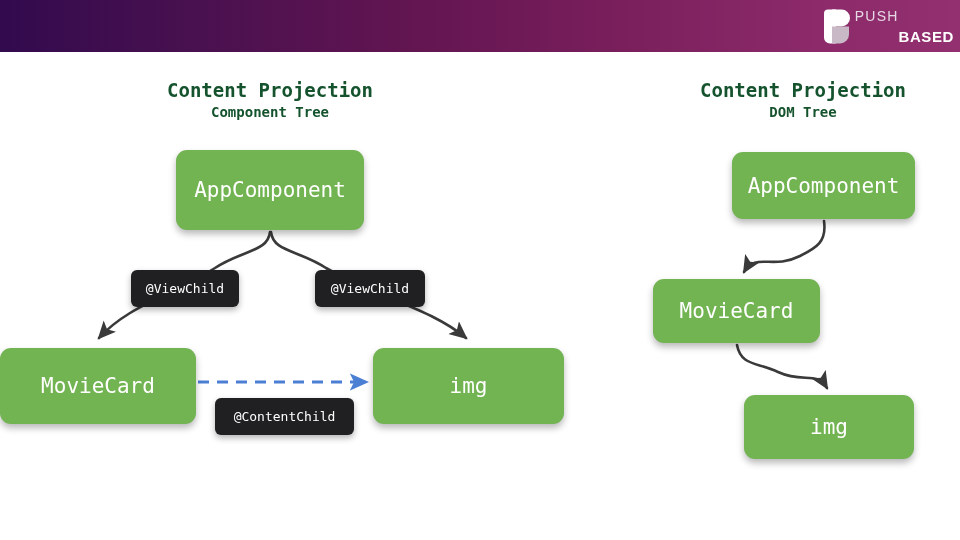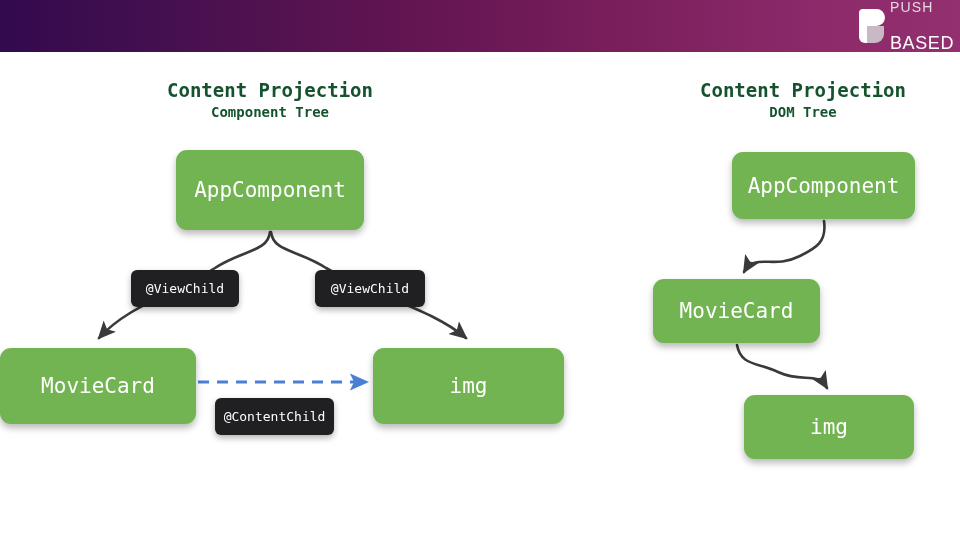--- a/index.html
+++ b/index.html
@@ -55,31 +55,31 @@
     background:#ffffff;
     border-radius:0 9px 9px 0;
   }
   #logo-mark .lm-bowl-bot {
     position:absolute; left:8px; top:17px;
     width:17px; height:17px;
     background:#c9b8c6;
     border-radius:0 0 9px 0;
   }
   #logo-words {
-    display:flex; flex-direction:column;
+    display:flex; flex-direction:row;
     line-height:1.0;
     font-family:"Liberation Sans", sans-serif;
   }
   #logo-push {
     font-size:14px; letter-spacing:1.2px;
     color:#e6d8e4; font-weight:normal;
   }
   #logo-based {
-    font-size:18px; letter-spacing:0.6px;
-    color:#ffffff; font-weight:normal;margin-top:20px;
+    font-size:15px; letter-spacing:0.6px;
+    color:#ffffff; font-weight:bold;margin-top:20px;
   }
 
   
   .diagram-title {
     position:absolute;
     text-align:center;
     color:#14532d;
   }
   .diagram-title .dt-main {
     display:block;
@@ -127,21 +127,21 @@
     position:absolute;
     background:#201F21;
     color:#ffffff;
     display:flex; align-items:center; justify-content:center;
     font-size:13px;
     box-shadow:0 3px 6px rgba(0,0,0,0.30);
     border-radius:6px;
   }
   #tag-vc-left   { left:131px; top:270px; width:108px; height:37px; }
   #tag-vc-right  { left:315px; top:270px; width:110px; height:37px; }
-  #tag-cc        { left:215px; top:398px; width:119px; height:37px; }
+  #tag-cc        { left:215px; top:398px; width:139px; height:37px; }
 </style>
 </head>
 <body>
 
 <div id="slide">
 
   <div id="header">
 
     <div id="logo">
       <div id="logo-mark">

